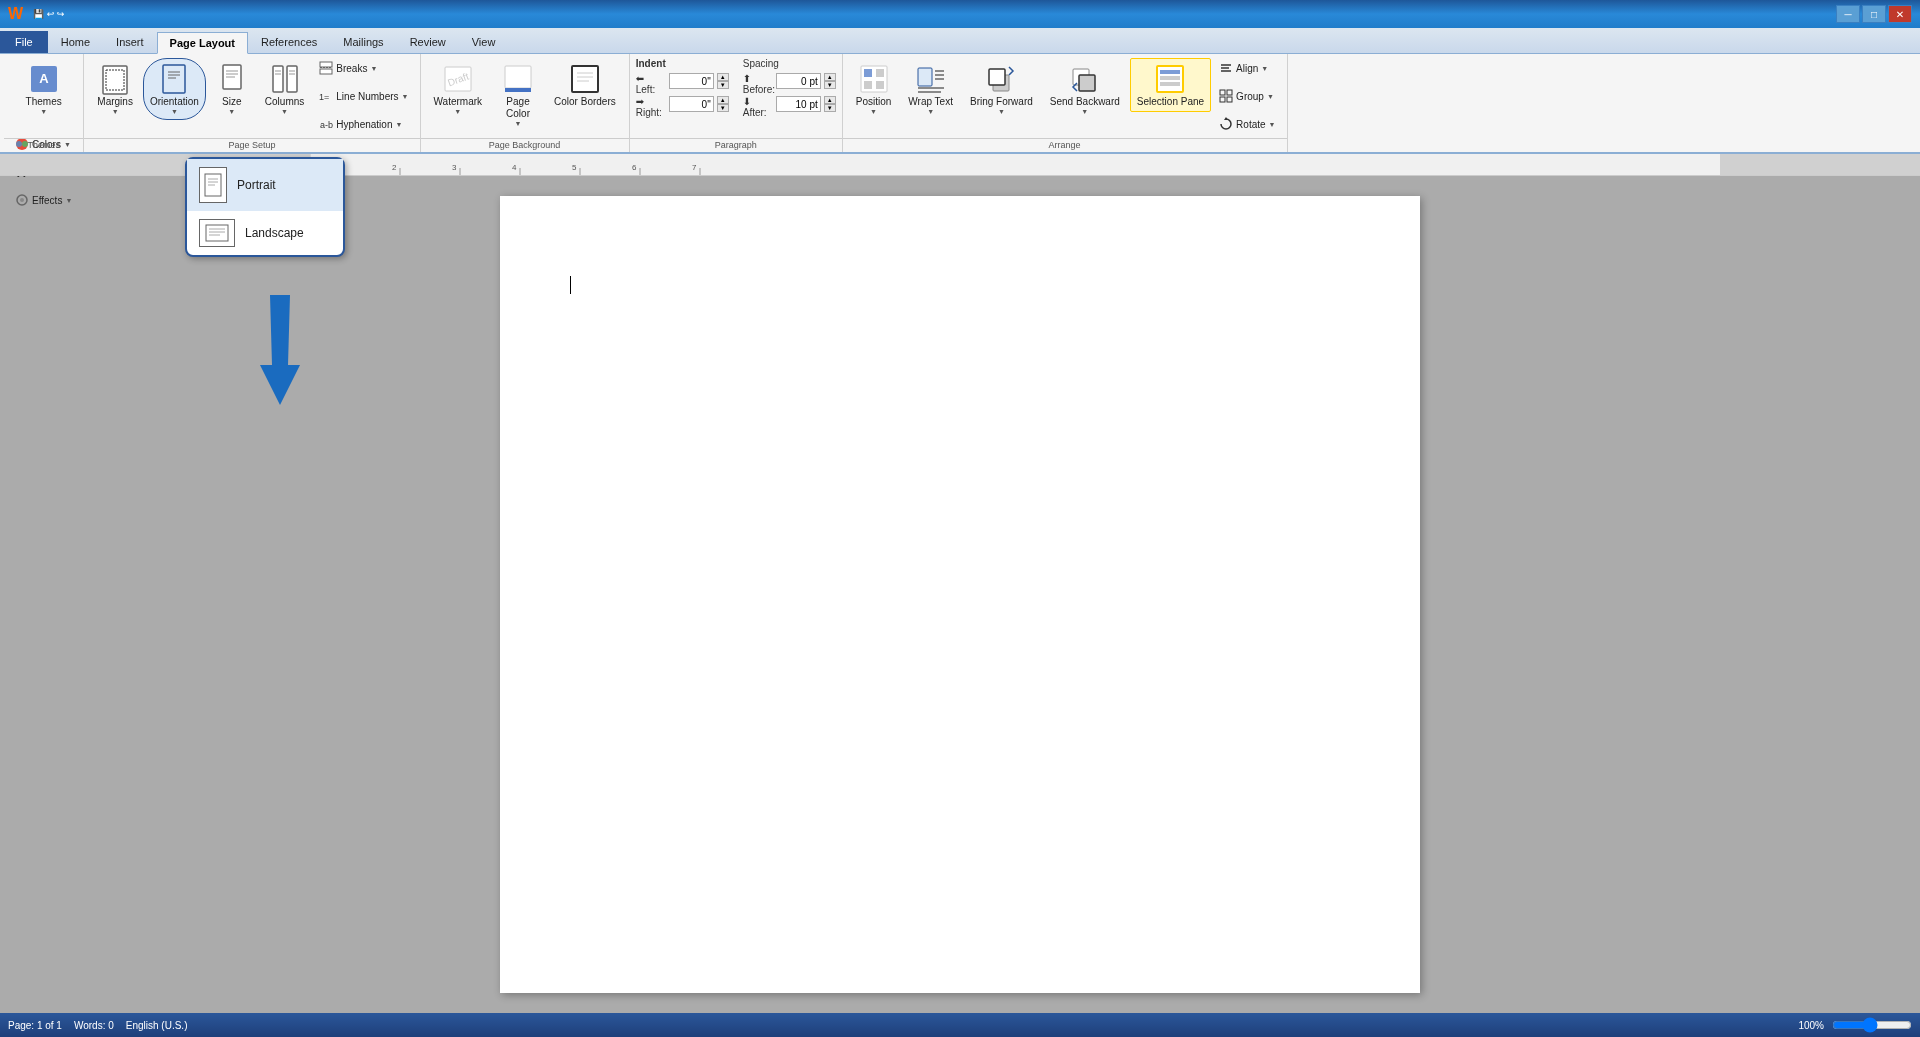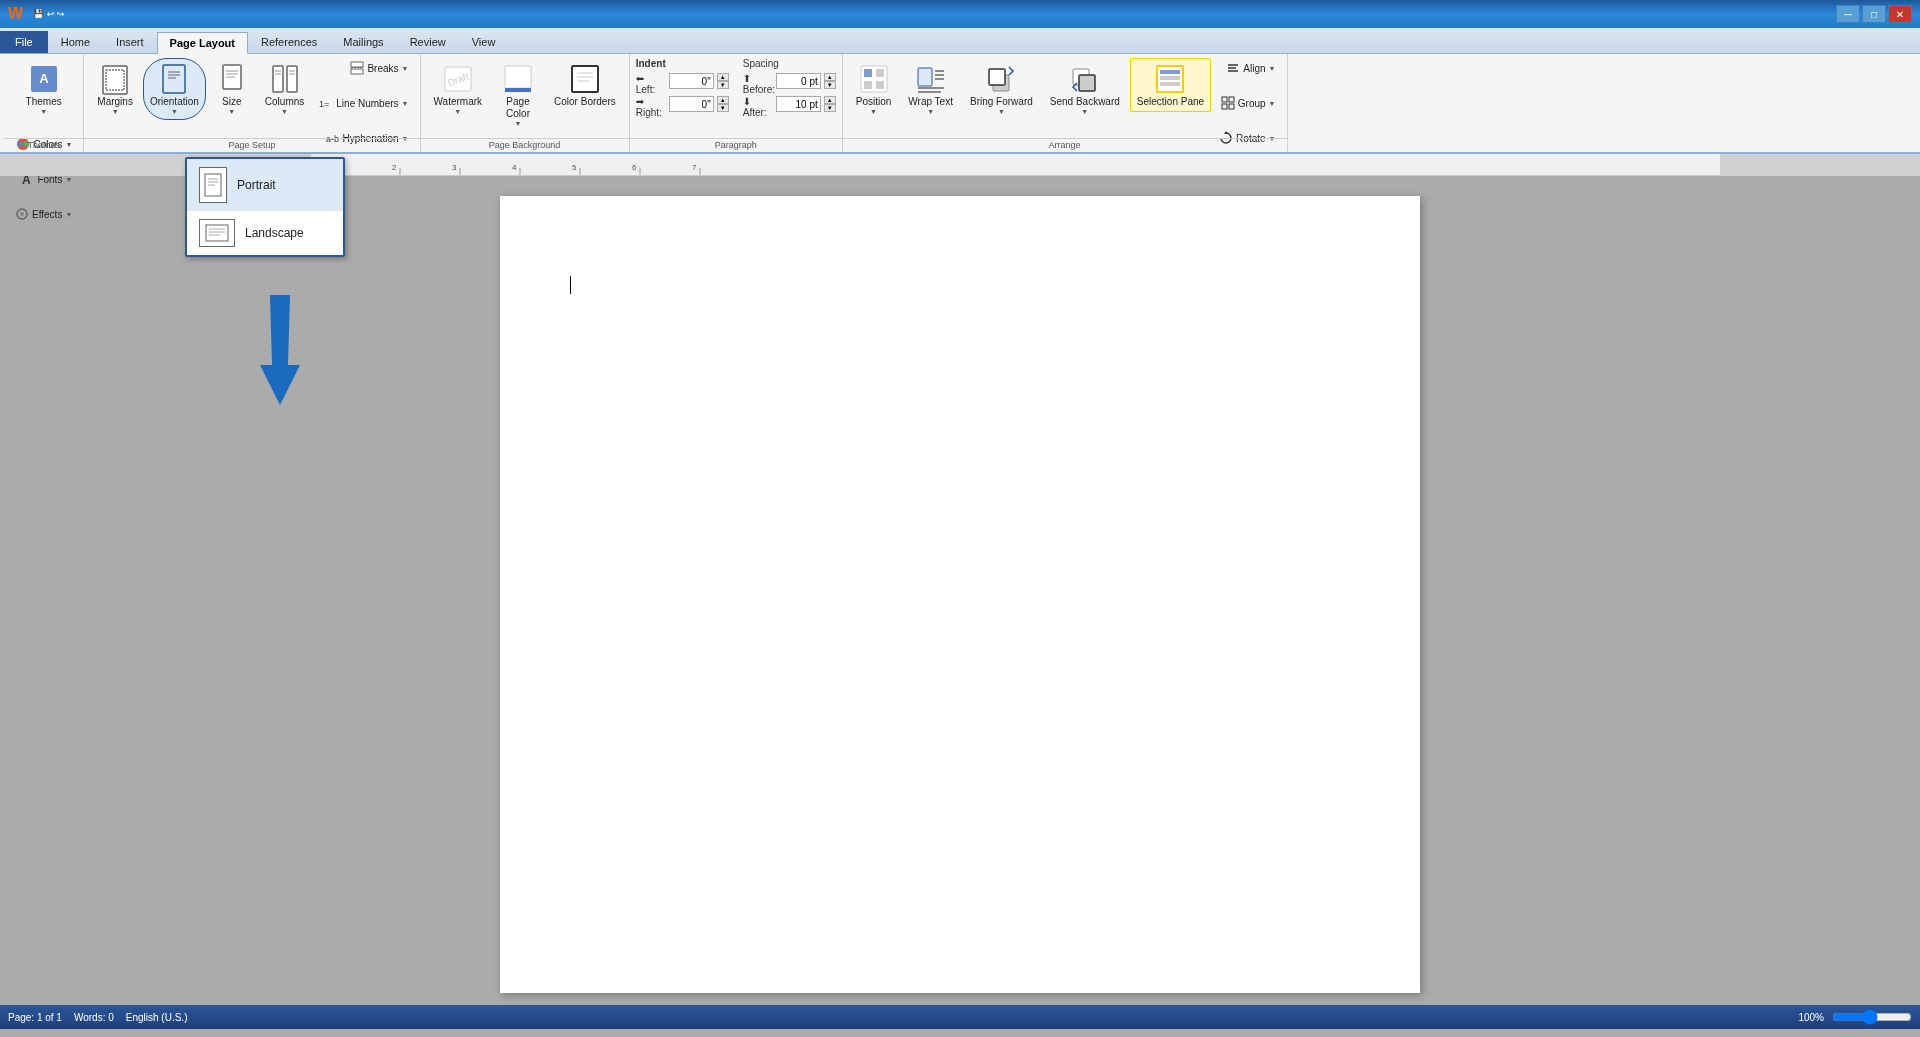--- a/index.html
+++ b/index.html
@@ -196,39 +196,39 @@
     .status-bar {
       background: linear-gradient(to bottom, #2b579a, #1e3f7a);
       height: 24px;
       display: flex;
       align-items: center;
       padding: 0 8px;
       color: white;
       font-size: 10px;
       gap: 12px;
       position: fixed;
-      bottom: 8px;
+      bottom: 0;
       left: 0;
       right: 0;
     }
     .status-right {
       margin-left: auto;
       display: flex;
       align-items: center;
       gap: 8px;
     }
 
     
     .orientation-dropdown {
       position: absolute;
       top: 157px;
       left: 185px;
       background: white;
       border: 2px solid #2b579a;
-      border-radius: 2px;
+      border-radius: 8px;
       width: 160px;
       z-index: 100;
       box-shadow: 2px 2px 6px rgba(0,0,0,0.3);
     }
     .orient-item {
       display: flex;
       align-items: center;
       padding: 8px 12px;
       gap: 10px;
       cursor: pointer;
@@ -254,23 +254,22 @@
     .blue-arrow {
       position: absolute;
       top: 295px;
       left: 250px;
       z-index: 101;
     }
 
     .ribbon-col {
       display: flex;
       flex-direction: column;
-      gap: 15px;
+      gap: 8px;
       padding-bottom: 14px;
-      align-items: flex-end;
     }
 
     .ribbon-large-btn {
       display: flex;
       flex-direction: column;
       align-items: center;
       justify-content: center;
       padding: 4px 6px;
       cursor: pointer;
       border: 1px solid transparent;

